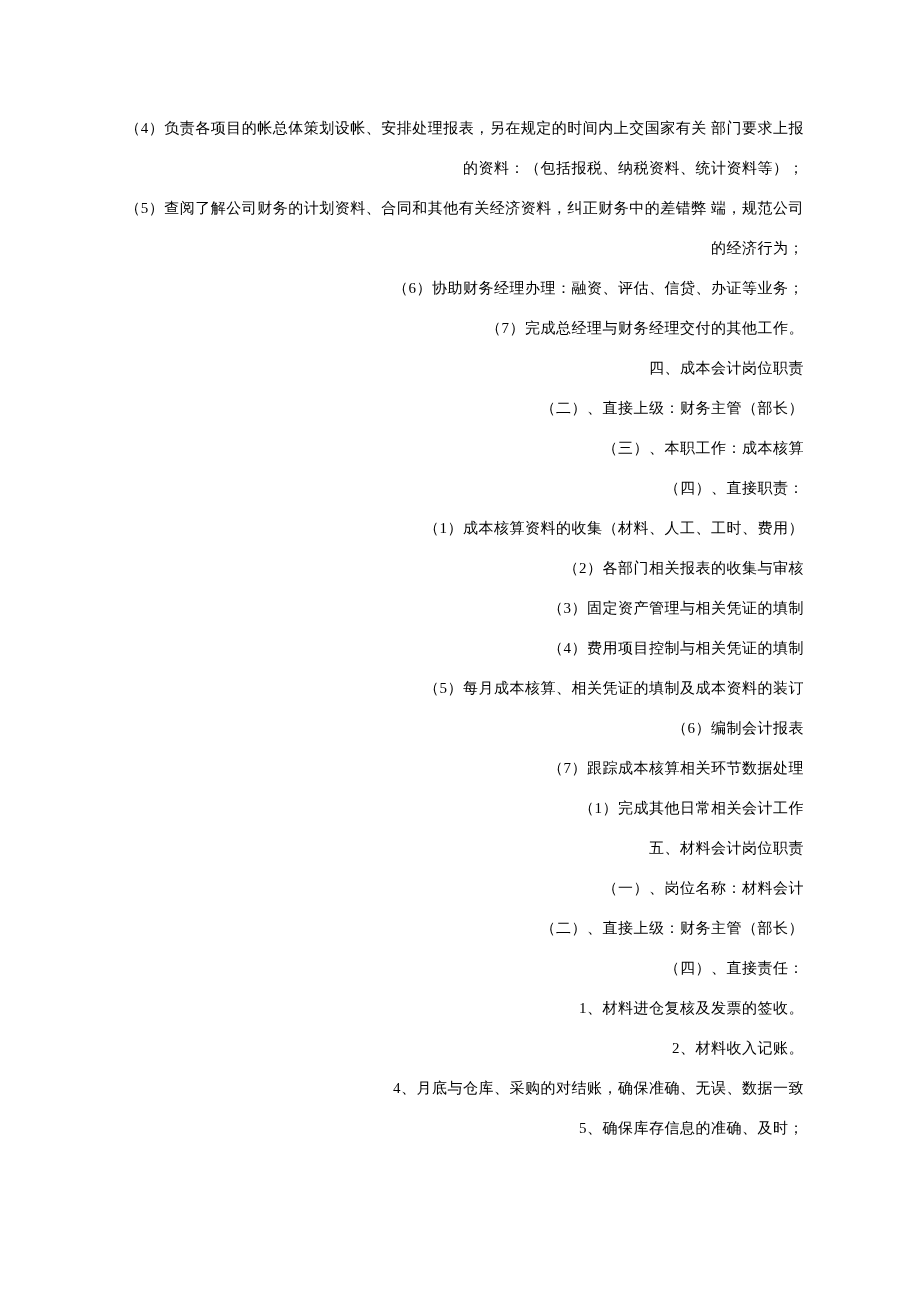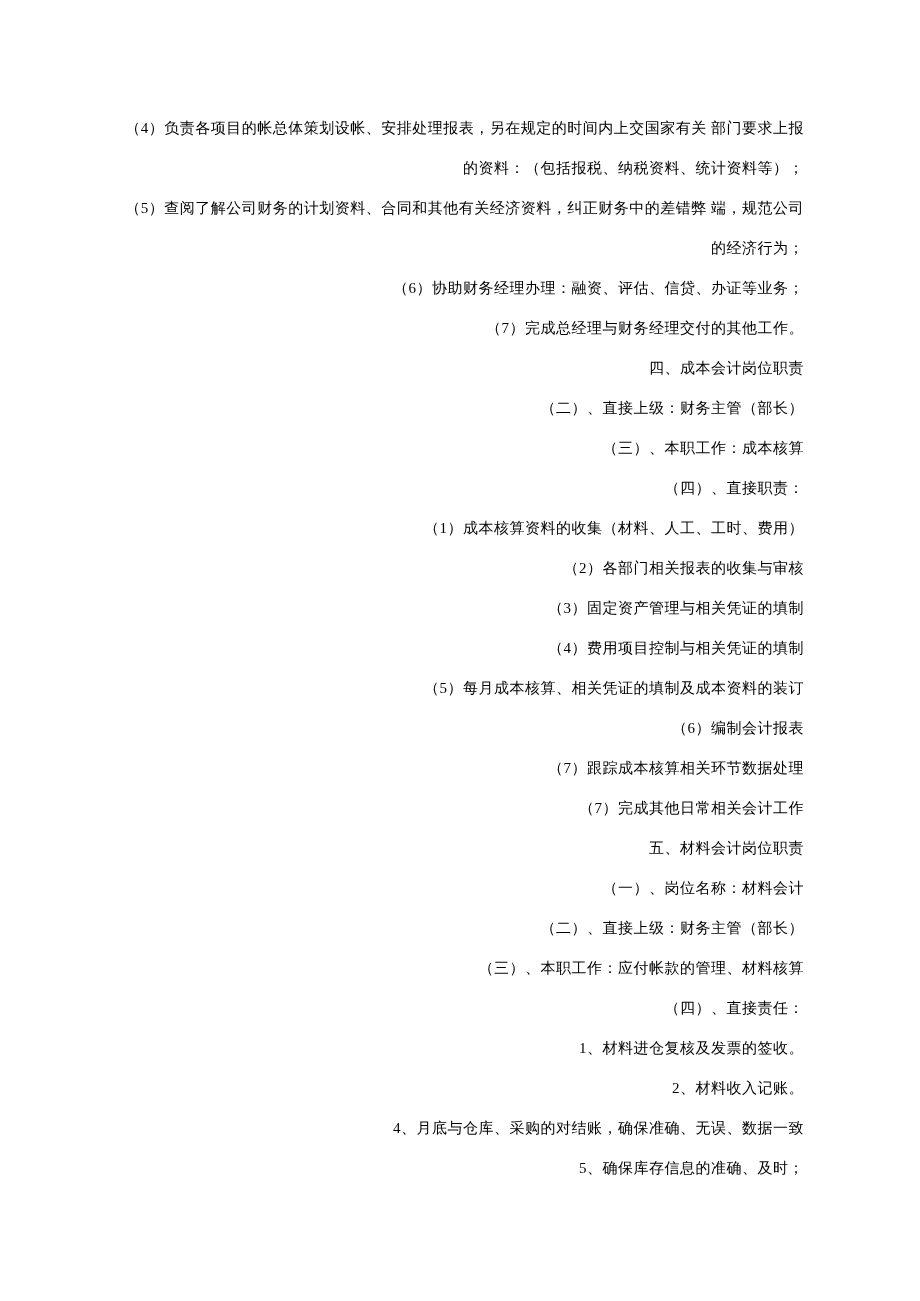--- a/index.html
+++ b/index.html
@@ -35,23 +35,22 @@
   <div class="line">（二）、直接上级：财务主管（部长）</div>
   <div class="line">（三）、本职工作：成本核算</div>
   <div class="line">（四）、直接职责：</div>
   <div class="line">（1）成本核算资料的收集（材料、人工、工时、费用）</div>
   <div class="line">（2）各部门相关报表的收集与审核</div>
   <div class="line">（3）固定资产管理与相关凭证的填制</div>
   <div class="line">（4）费用项目控制与相关凭证的填制</div>
   <div class="line">（5）每月成本核算、相关凭证的填制及成本资料的装订</div>
   <div class="line">（6）编制会计报表</div>
   <div class="line">（7）跟踪成本核算相关环节数据处理</div>
-  <div class="line">（7）完成其他日常相关会计工作</div>
+  <div class="line">（1）完成其他日常相关会计工作</div>
   <div class="line">五、材料会计岗位职责</div>
   <div class="line">（一）、岗位名称：材料会计</div>
   <div class="line">（二）、直接上级：财务主管（部长）</div>
-  <div class="line">（三）、本职工作：应付帐款的管理、材料核算</div>
   <div class="line">（四）、直接责任：</div>
   <div class="line">1、材料进仓复核及发票的签收。</div>
   <div class="line">2、材料收入记账。</div>
   <div class="line">4、月底与仓库、采购的对结账，确保准确、无误、数据一致</div>
   <div class="line">5、确保库存信息的准确、及时；</div>
 </div>
 
 </body></html>

